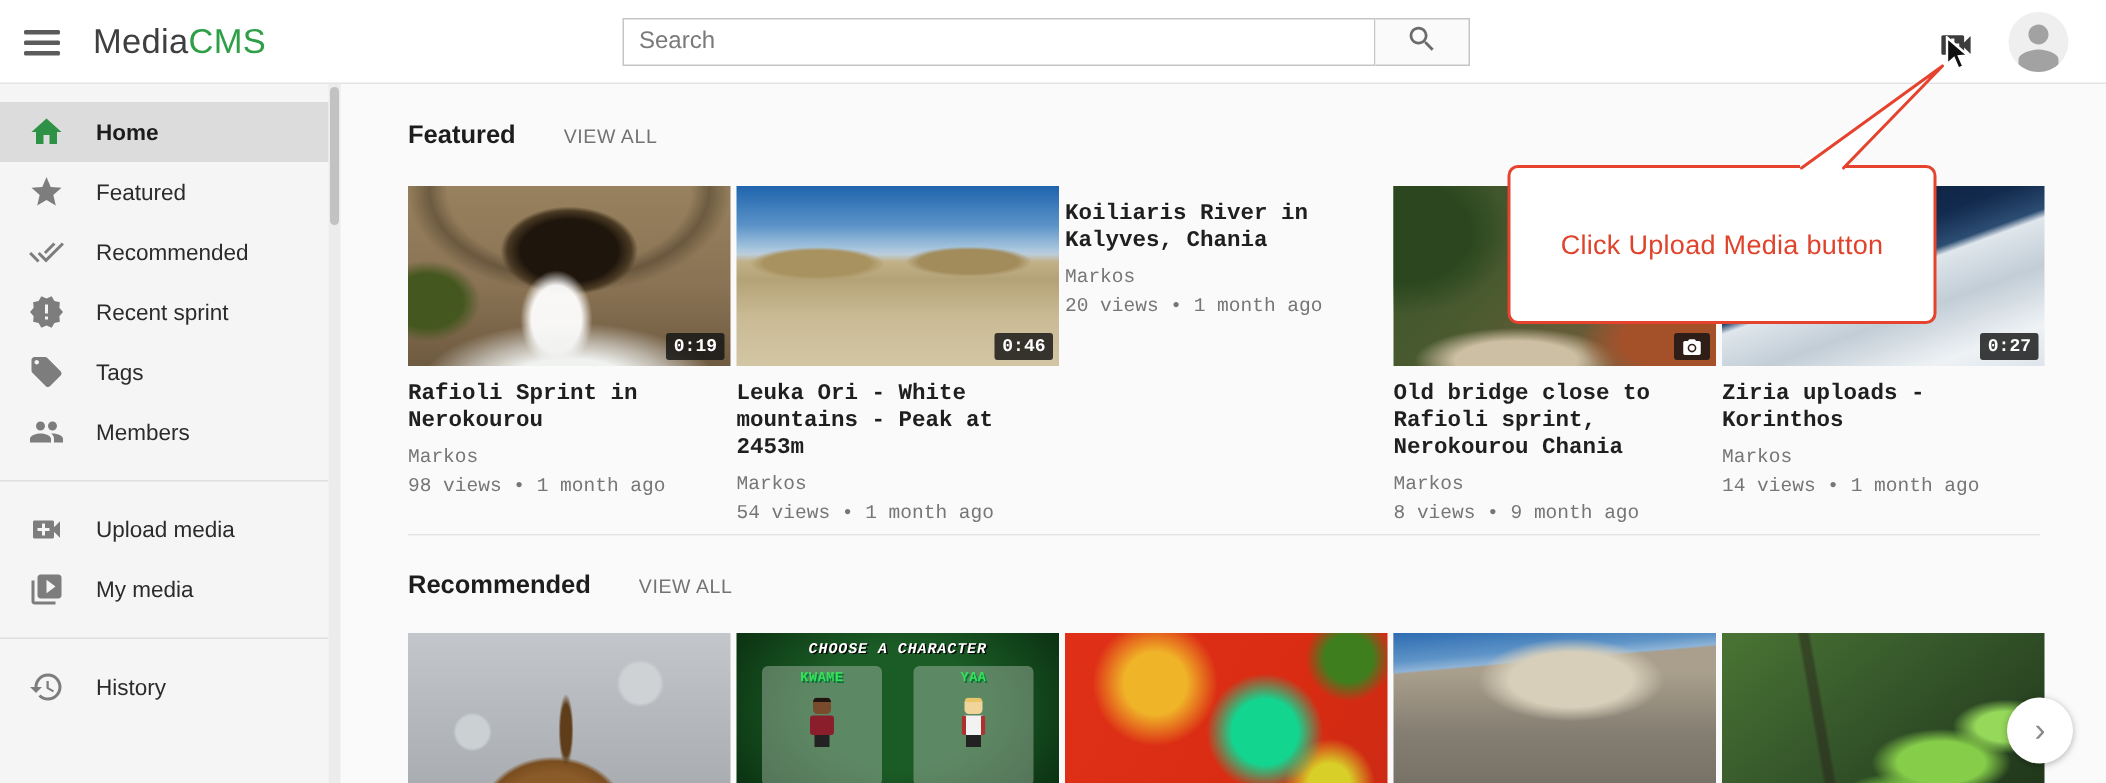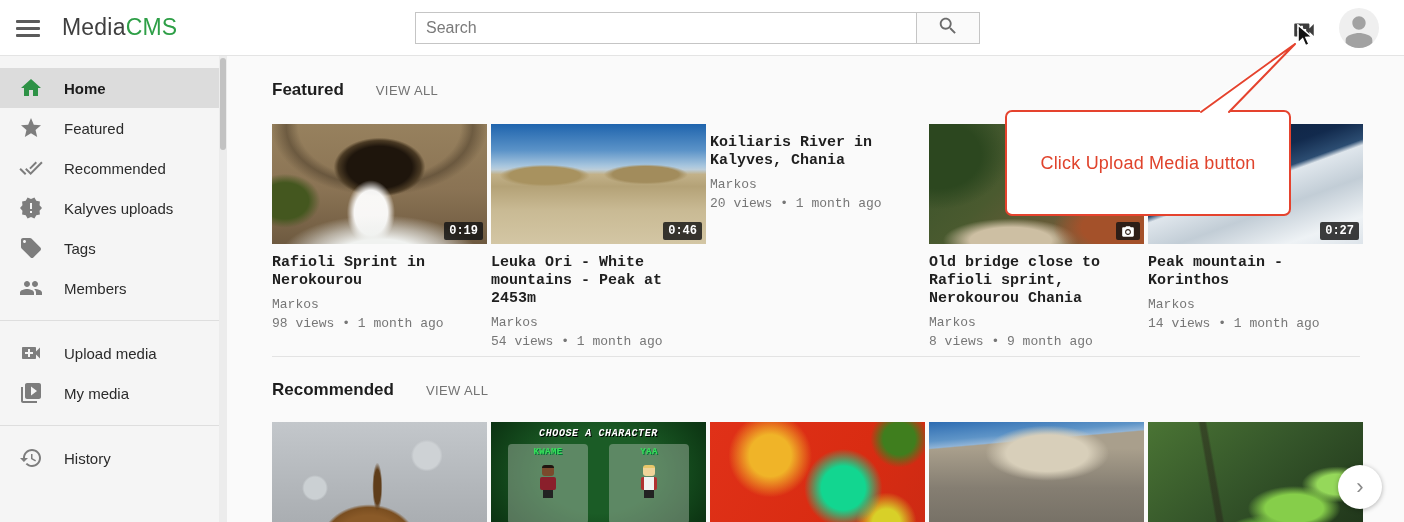--- a/index.html
+++ b/index.html
@@ -192,21 +192,21 @@
           </svg>
         </span>
       <span class="nav-label">Recommended</span>
     </div>
     <div class="nav-item">
       <span class="nav-icon">
           <svg viewBox="0 0 24 24" fill="currentColor">
             <path d="M23 12l-2.44-2.79.34-3.69-3.61-.82-1.89-3.2L12 2.96 8.6 1.5 6.71 4.69 3.1 5.5l.34 3.7L1 12l2.44 2.79-.34 3.7 3.61.82L8.6 22.5l3.4-1.47 3.4 1.46 1.89-3.19 3.61-.82-.34-3.69L23 12zm-10 5h-2v-2h2v2zm0-4h-2V7h2v6z"></path>
           </svg>
         </span>
-      <span class="nav-label">Kalyves uploads</span>
+      <span class="nav-label">Recent sprint</span>
     </div>
     <div class="nav-item">
       <span class="nav-icon">
           <svg viewBox="0 0 24 24" fill="currentColor">
             <path d="M21.41 11.58l-9-9C12.05 2.22 11.55 2 11 2H4c-1.1 0-2 .9-2 2v7c0 .55.22 1.05.59 1.42l9 9c.36.36.86.58 1.41.58.55 0 1.05-.22 1.41-.59l7-7c.37-.36.59-.86.59-1.41 0-.55-.23-1.06-.59-1.42zM5.5 7C4.67 7 4 6.33 4 5.5S4.67 4 5.5 4 7 4.67 7 5.5 6.33 7 5.5 7z"></path>
           </svg>
         </span>
       <span class="nav-label">Tags</span>
     </div>
     <div class="nav-item">
@@ -285,21 +285,21 @@
             </span>
         </div>
         <div class="card-title">Old bridge close to Rafioli sprint, Nerokourou Chania</div>
         <div class="card-author">Markos</div>
         <div class="card-meta">8 views • 9 month ago</div>
       </div>
       <div class="card">
         <div class="thumb th-snow">
           <span class="dur">0:27</span>
         </div>
-        <div class="card-title">Peak mountain - Korinthos</div>
+        <div class="card-title">Ziria uploads - Korinthos</div>
         <div class="card-author">Markos</div>
         <div class="card-meta">14 views • 1 month ago</div>
       </div>
     </div>
 
     <div class="sec-divider" style="top:300px"></div>
 
     <div class="sec-head" style="top:324px">
       <span class="sec-title">Recommended</span>
       <span class="viewall">VIEW ALL</span>

